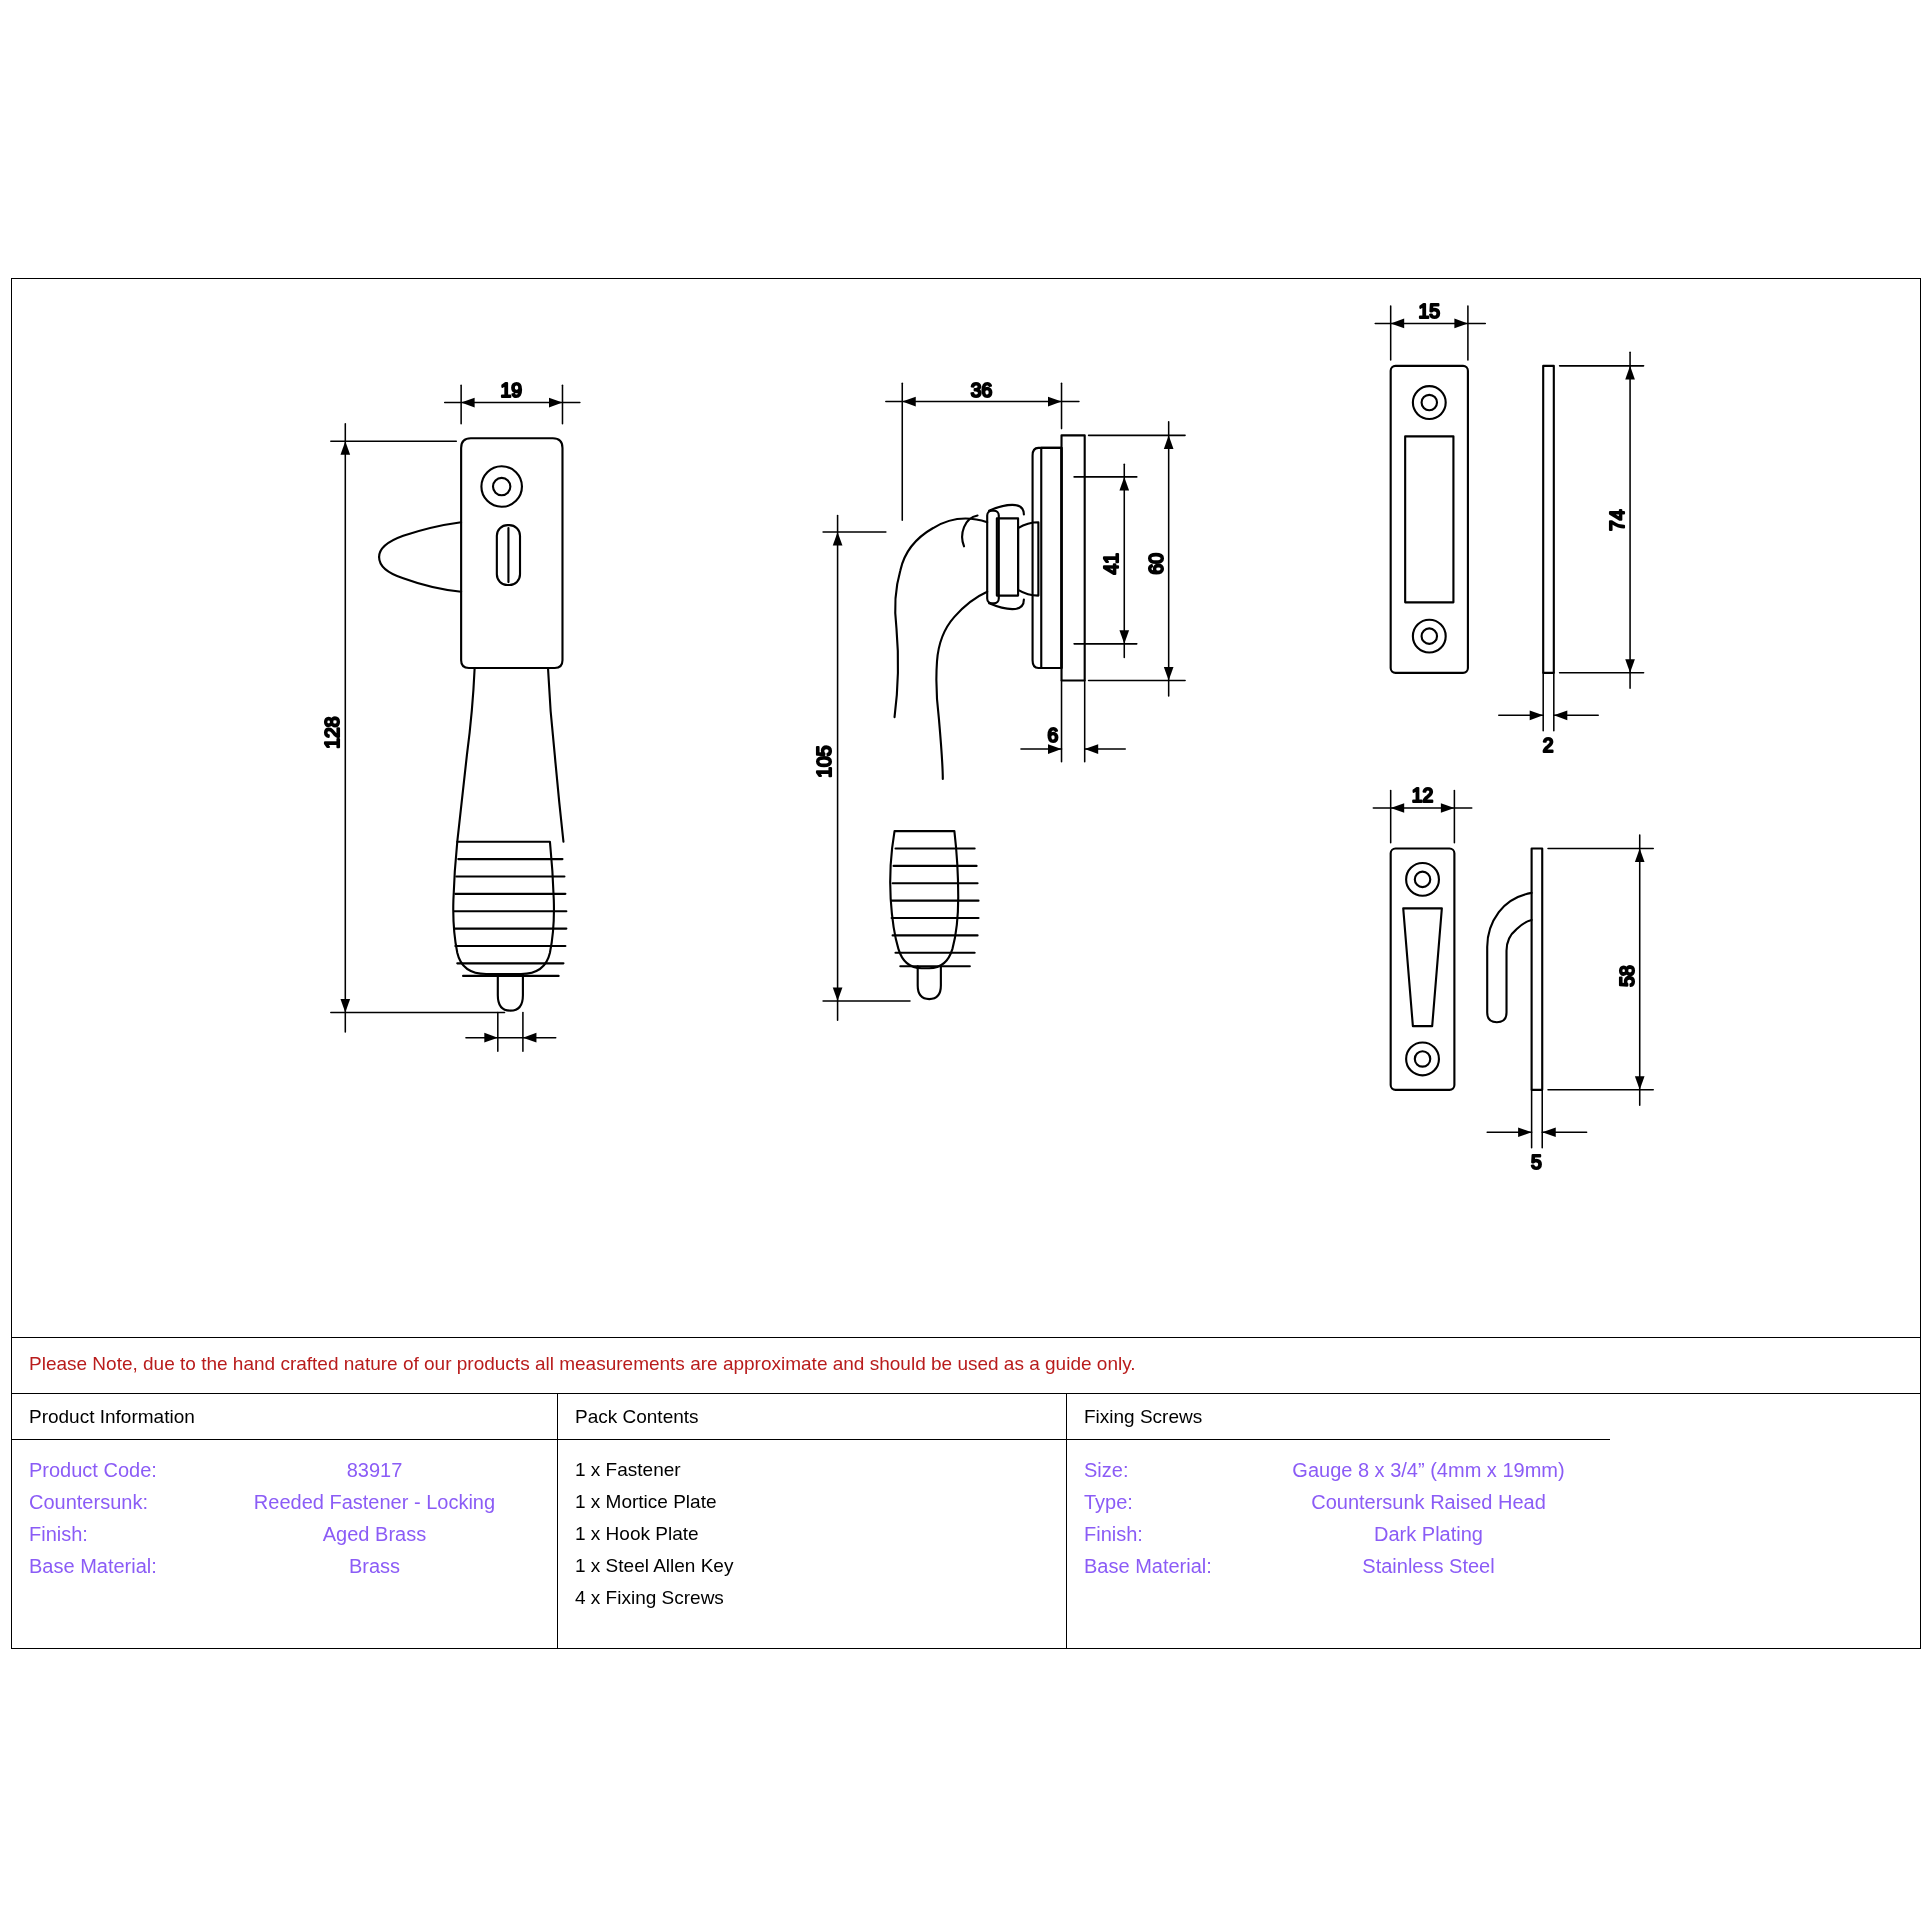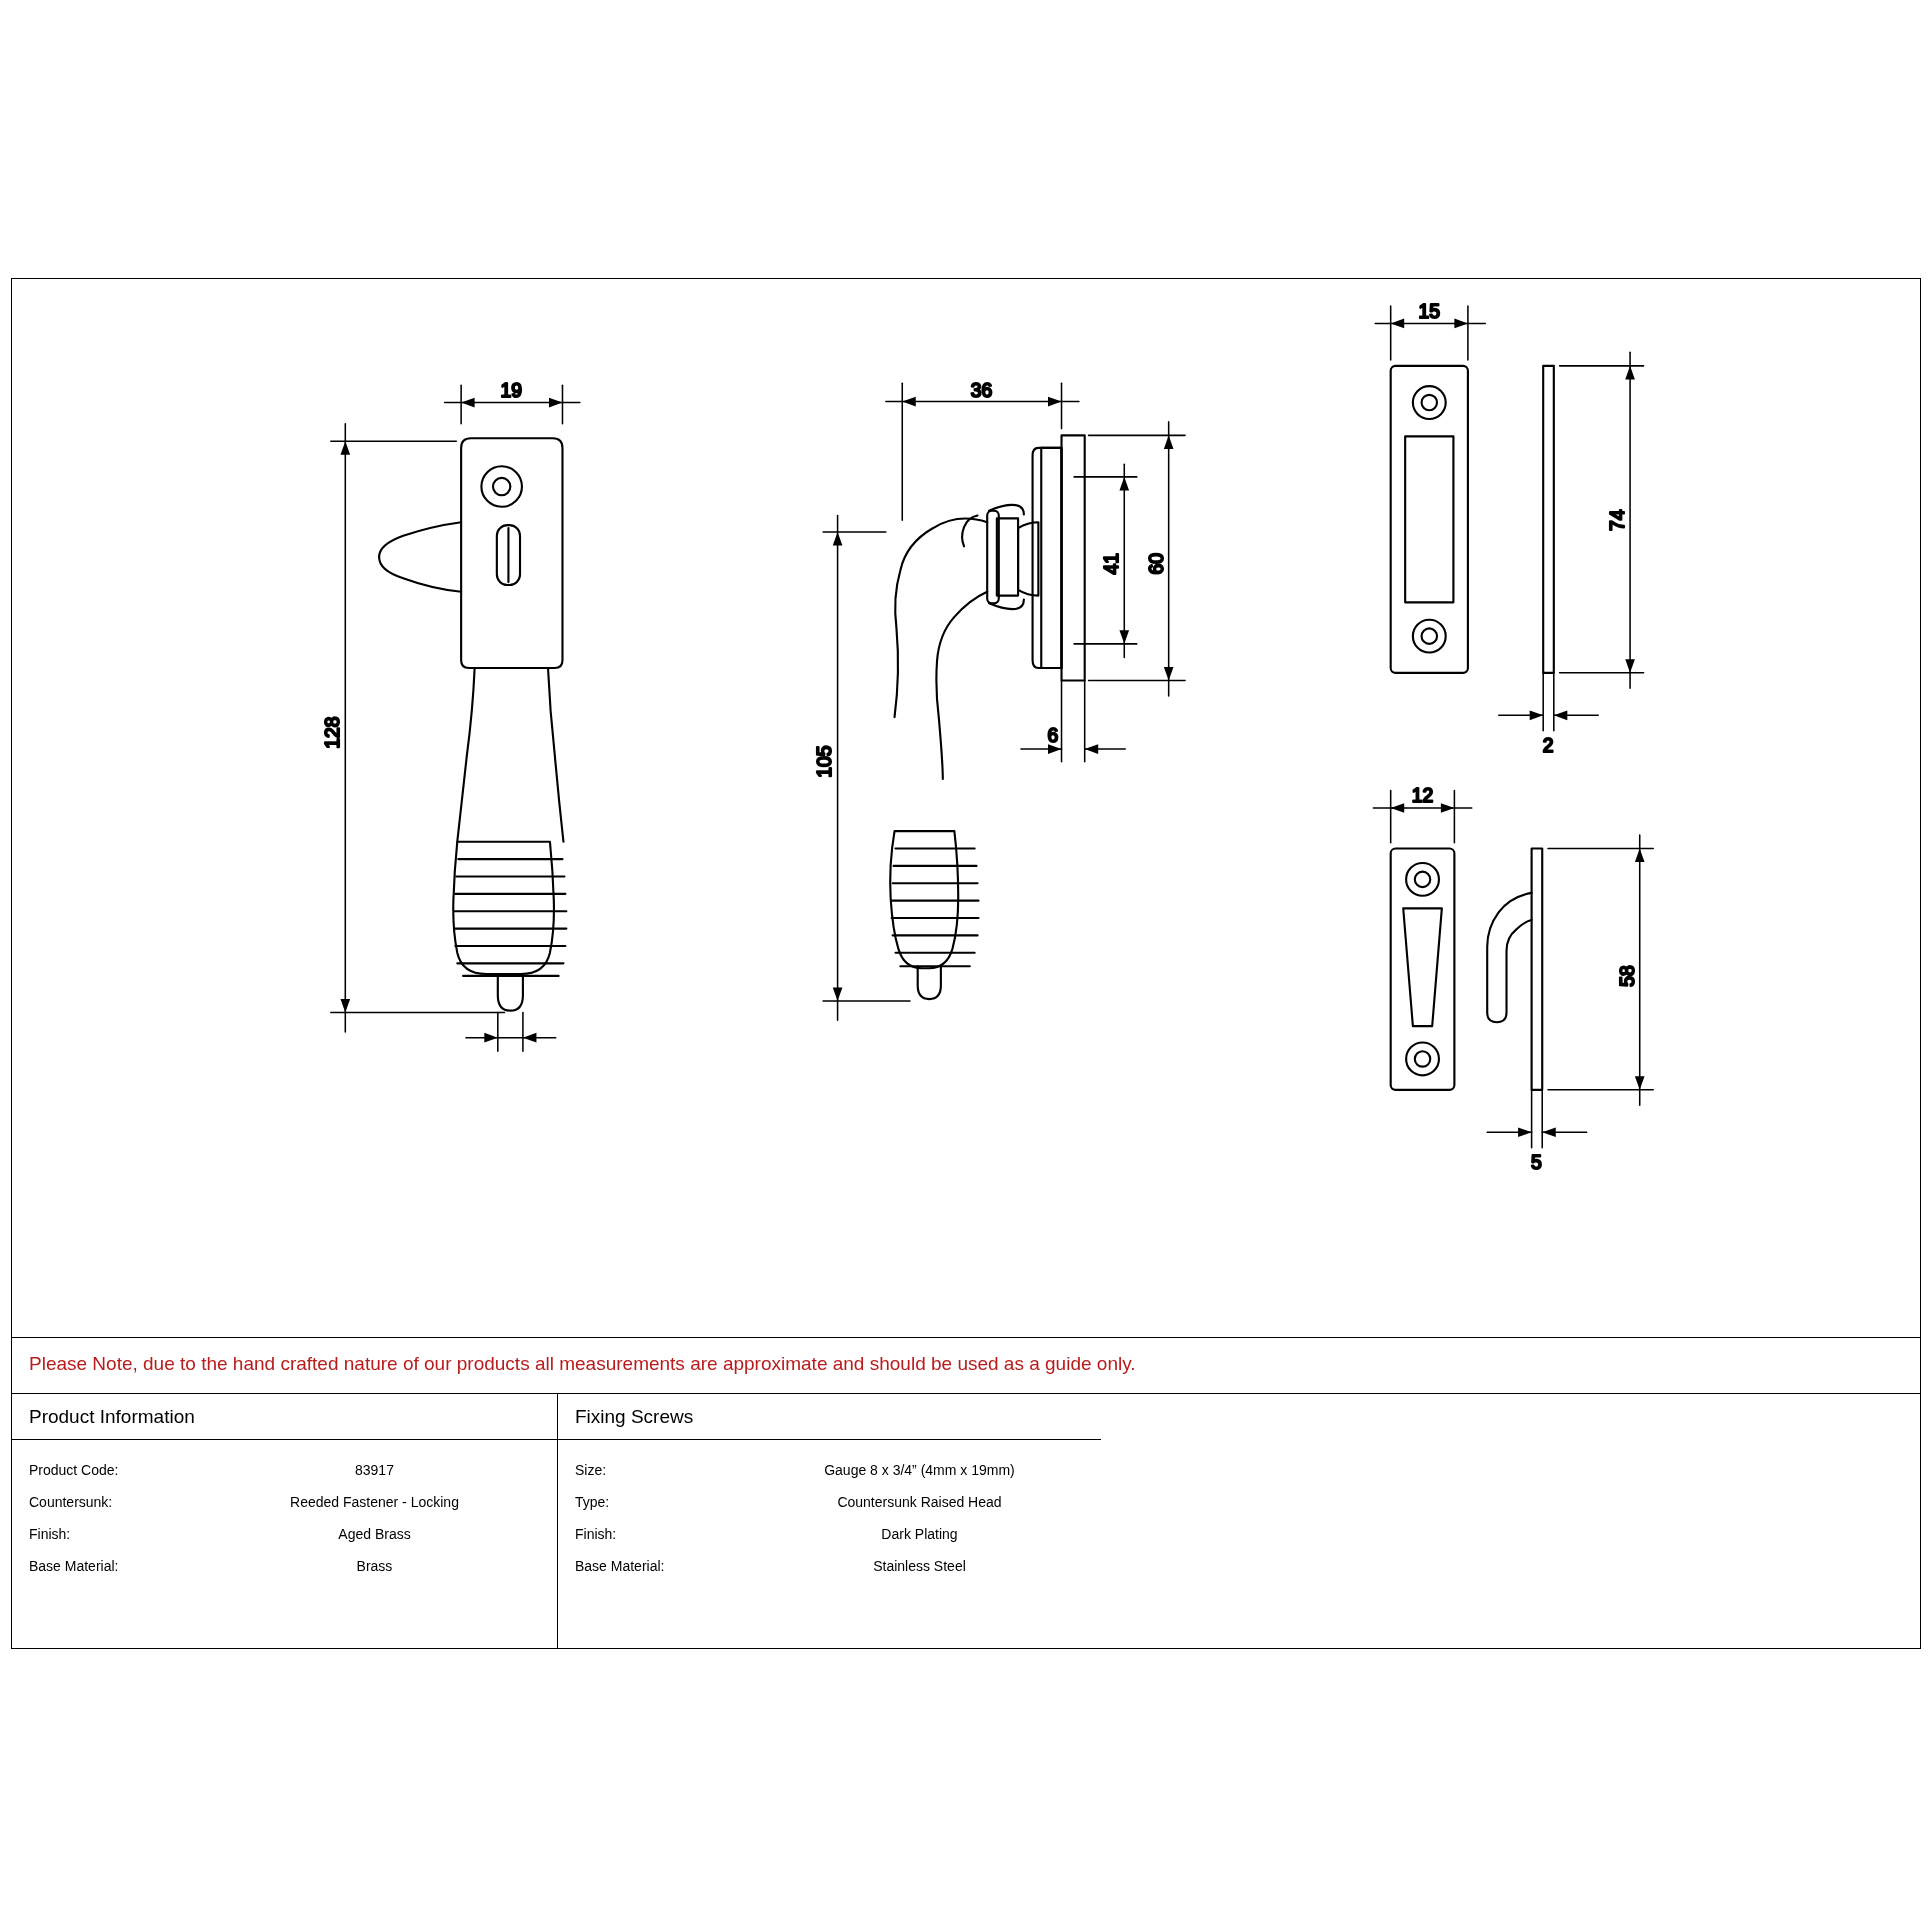--- a/index.html
+++ b/index.html
@@ -88,23 +88,23 @@
     border-top: 1.9px solid #000;
   }
   .kv {
     position: absolute;
     left: 17.4px;
     top: 60px;
     width: calc(100% - 23px);
   }
   .kv .row {
     display: flex;
-    font-size: 14px;
+    font-size: 20px;
     line-height: 32px;
-    color: #000000;
+    color: #8b5cf6;
     white-space: nowrap;
   }
   .kv .k { width: 169px; flex: 0 0 auto; }
   .kv .v { flex: 1 1 auto; text-align: center; }
   .col-screws .kv .k { width: 169px; }
   .plist {
     position: absolute;
     left: 17.4px;
     top: 60px;
   }
@@ -399,20 +399,31 @@
             <span class="k">Finish:</span>
             <span class="v">Aged Brass</span>
           </div>
           <div class="row">
             <span class="k">Base Material:</span>
             <span class="v">Brass</span>
           </div>
         </div>
       </div>
 
+      <div class="tcol col-pack">
+        <div class="col-head">Pack Contents</div>
+        <div class="head-rule"></div>
+        <div class="plist">
+          <div class="row">1 x Fastener</div>
+          <div class="row">1 x Mortice Plate</div>
+          <div class="row">1 x Hook Plate</div>
+          <div class="row">1 x Steel Allen Key</div>
+          <div class="row">4 x Fixing Screws</div>
+        </div>
+      </div>
 
       <div class="tcol col-screws">
         <div class="col-head">Fixing Screws</div>
         <div class="head-rule"></div>
         <div class="kv">
           <div class="row">
             <span class="k">Size:</span>
             <span class="v">Gauge 8 x 3/4” (4mm x 19mm)</span>
           </div>
           <div class="row">

